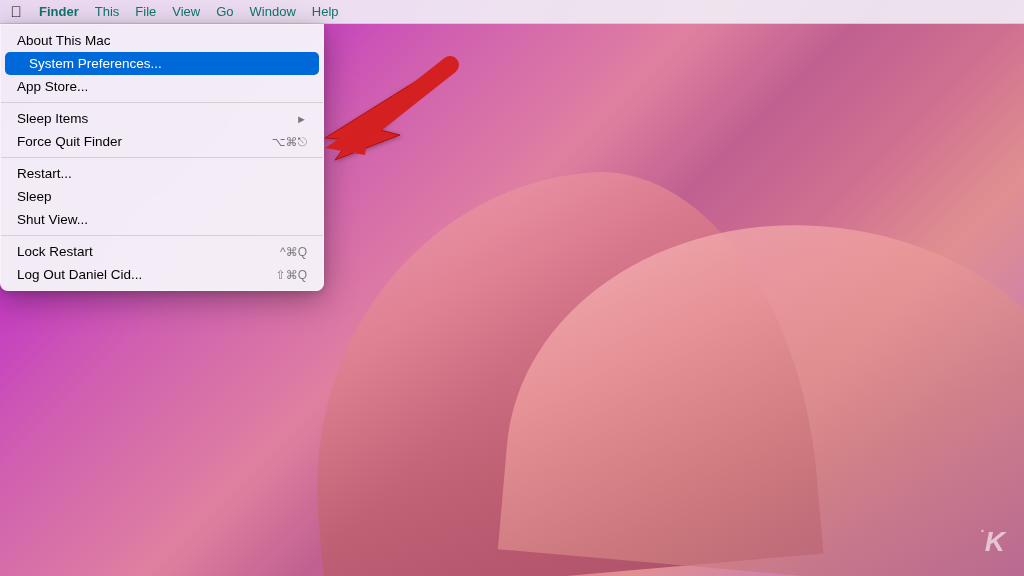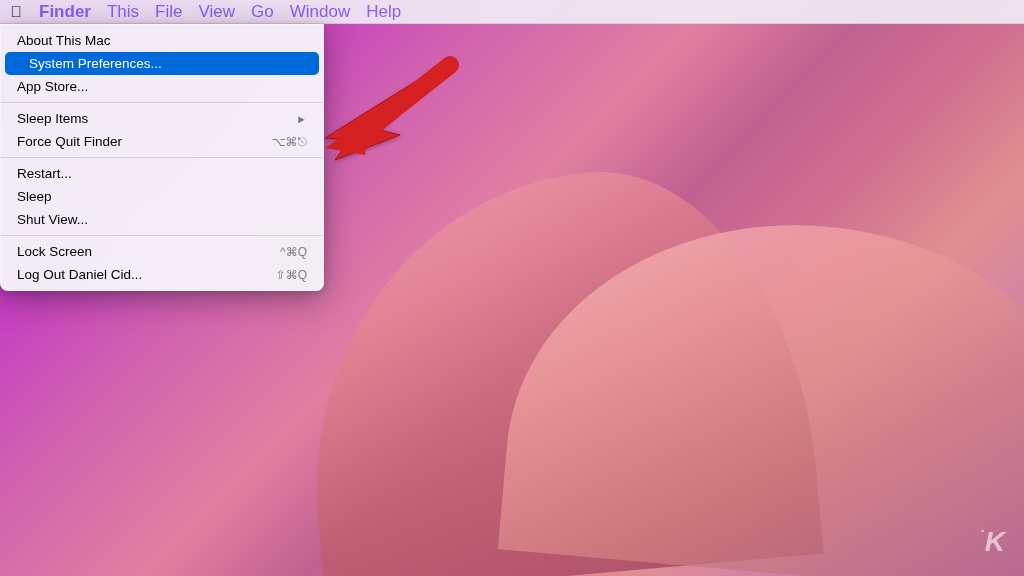--- a/index.html
+++ b/index.html
@@ -86,23 +86,23 @@
     }
 
     .menubar-items {
       display: flex;
       align-items: center;
       gap: 2px;
     }
 
     .menubar-item {
       padding: 2px 7px;
-      font-size: 17px;
+      font-size: 13px;
       font-weight: 400;
-      color: #8b5cf6;
+      color: #0f766e;
       cursor: pointer;
       border-radius: 4px;
     }
     .menubar-item.bold {
       font-weight: 600;
     }
 
     
     .apple-dropdown {
       position: absolute;
@@ -231,21 +231,21 @@
     <span>Sleep</span>
   </div>
 
   <div class="menu-item">
     <span>Shut View...</span>
   </div>
 
   <div class="menu-separator"></div>
 
   <div class="menu-item">
-    <span>Lock Screen</span>
+    <span>Lock Restart</span>
     <span class="menu-shortcut">^⌘Q</span>
   </div>
 
   <div class="menu-item">
     <span>Log Out Daniel Cid...</span>
     <span class="menu-shortcut">⇧⌘Q</span>
   </div>
 </div>
 
 <div class="red-arrow">

